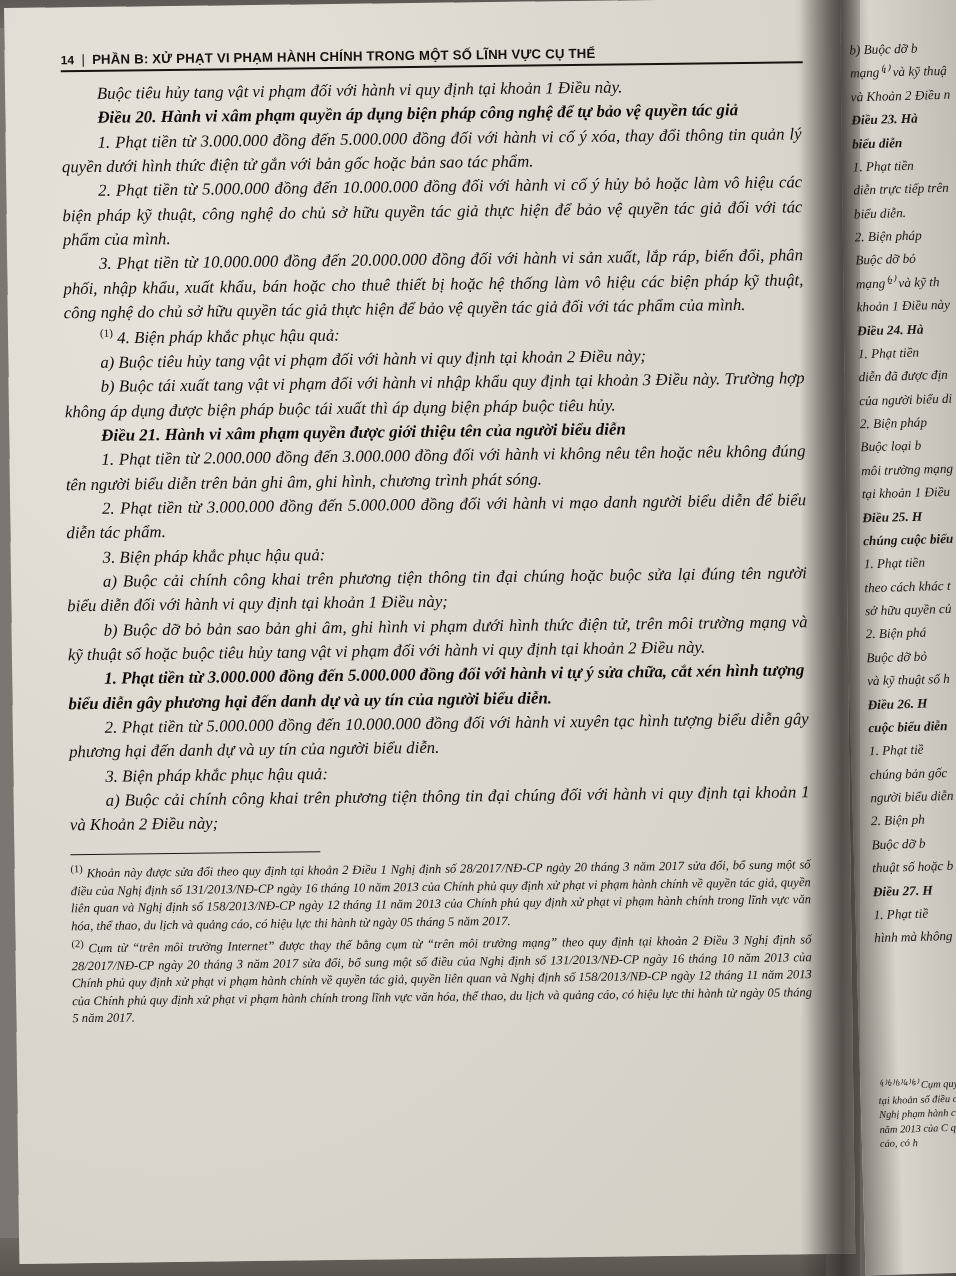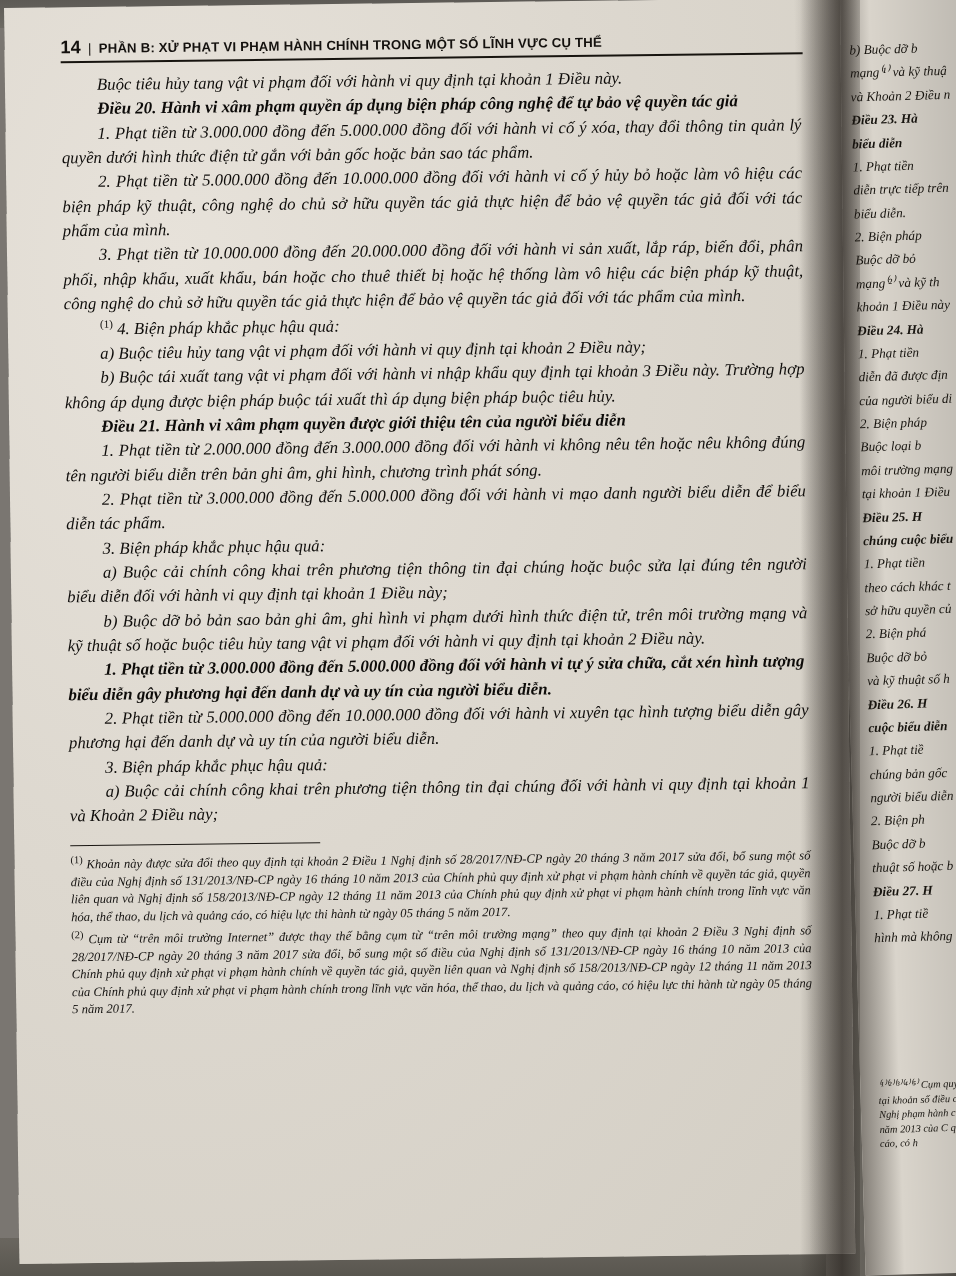--- a/index.html
+++ b/index.html
@@ -98,21 +98,21 @@
     align-items: baseline;
     gap: 7px;
     font-family: "Liberation Sans", sans-serif;
     font-weight: bold;
     font-size: 13.4px;
     letter-spacing: 0.2px;
     color: #14110e;
     text-transform: uppercase;
     margin-bottom: 2px;
   }
-  .runhead .pg { font-size: 18px; }
+  .runhead .pg { font-size: 12px; margin-top: 16px; }
   .runhead .sep { font-weight: normal; }
   .runhead .title { font-size: 13.2px; }
 
   .rule {
     width: 742px;
     height: 2px;
     background: #17140f;
     margin: 3px 0 10px 0;
   }
 

